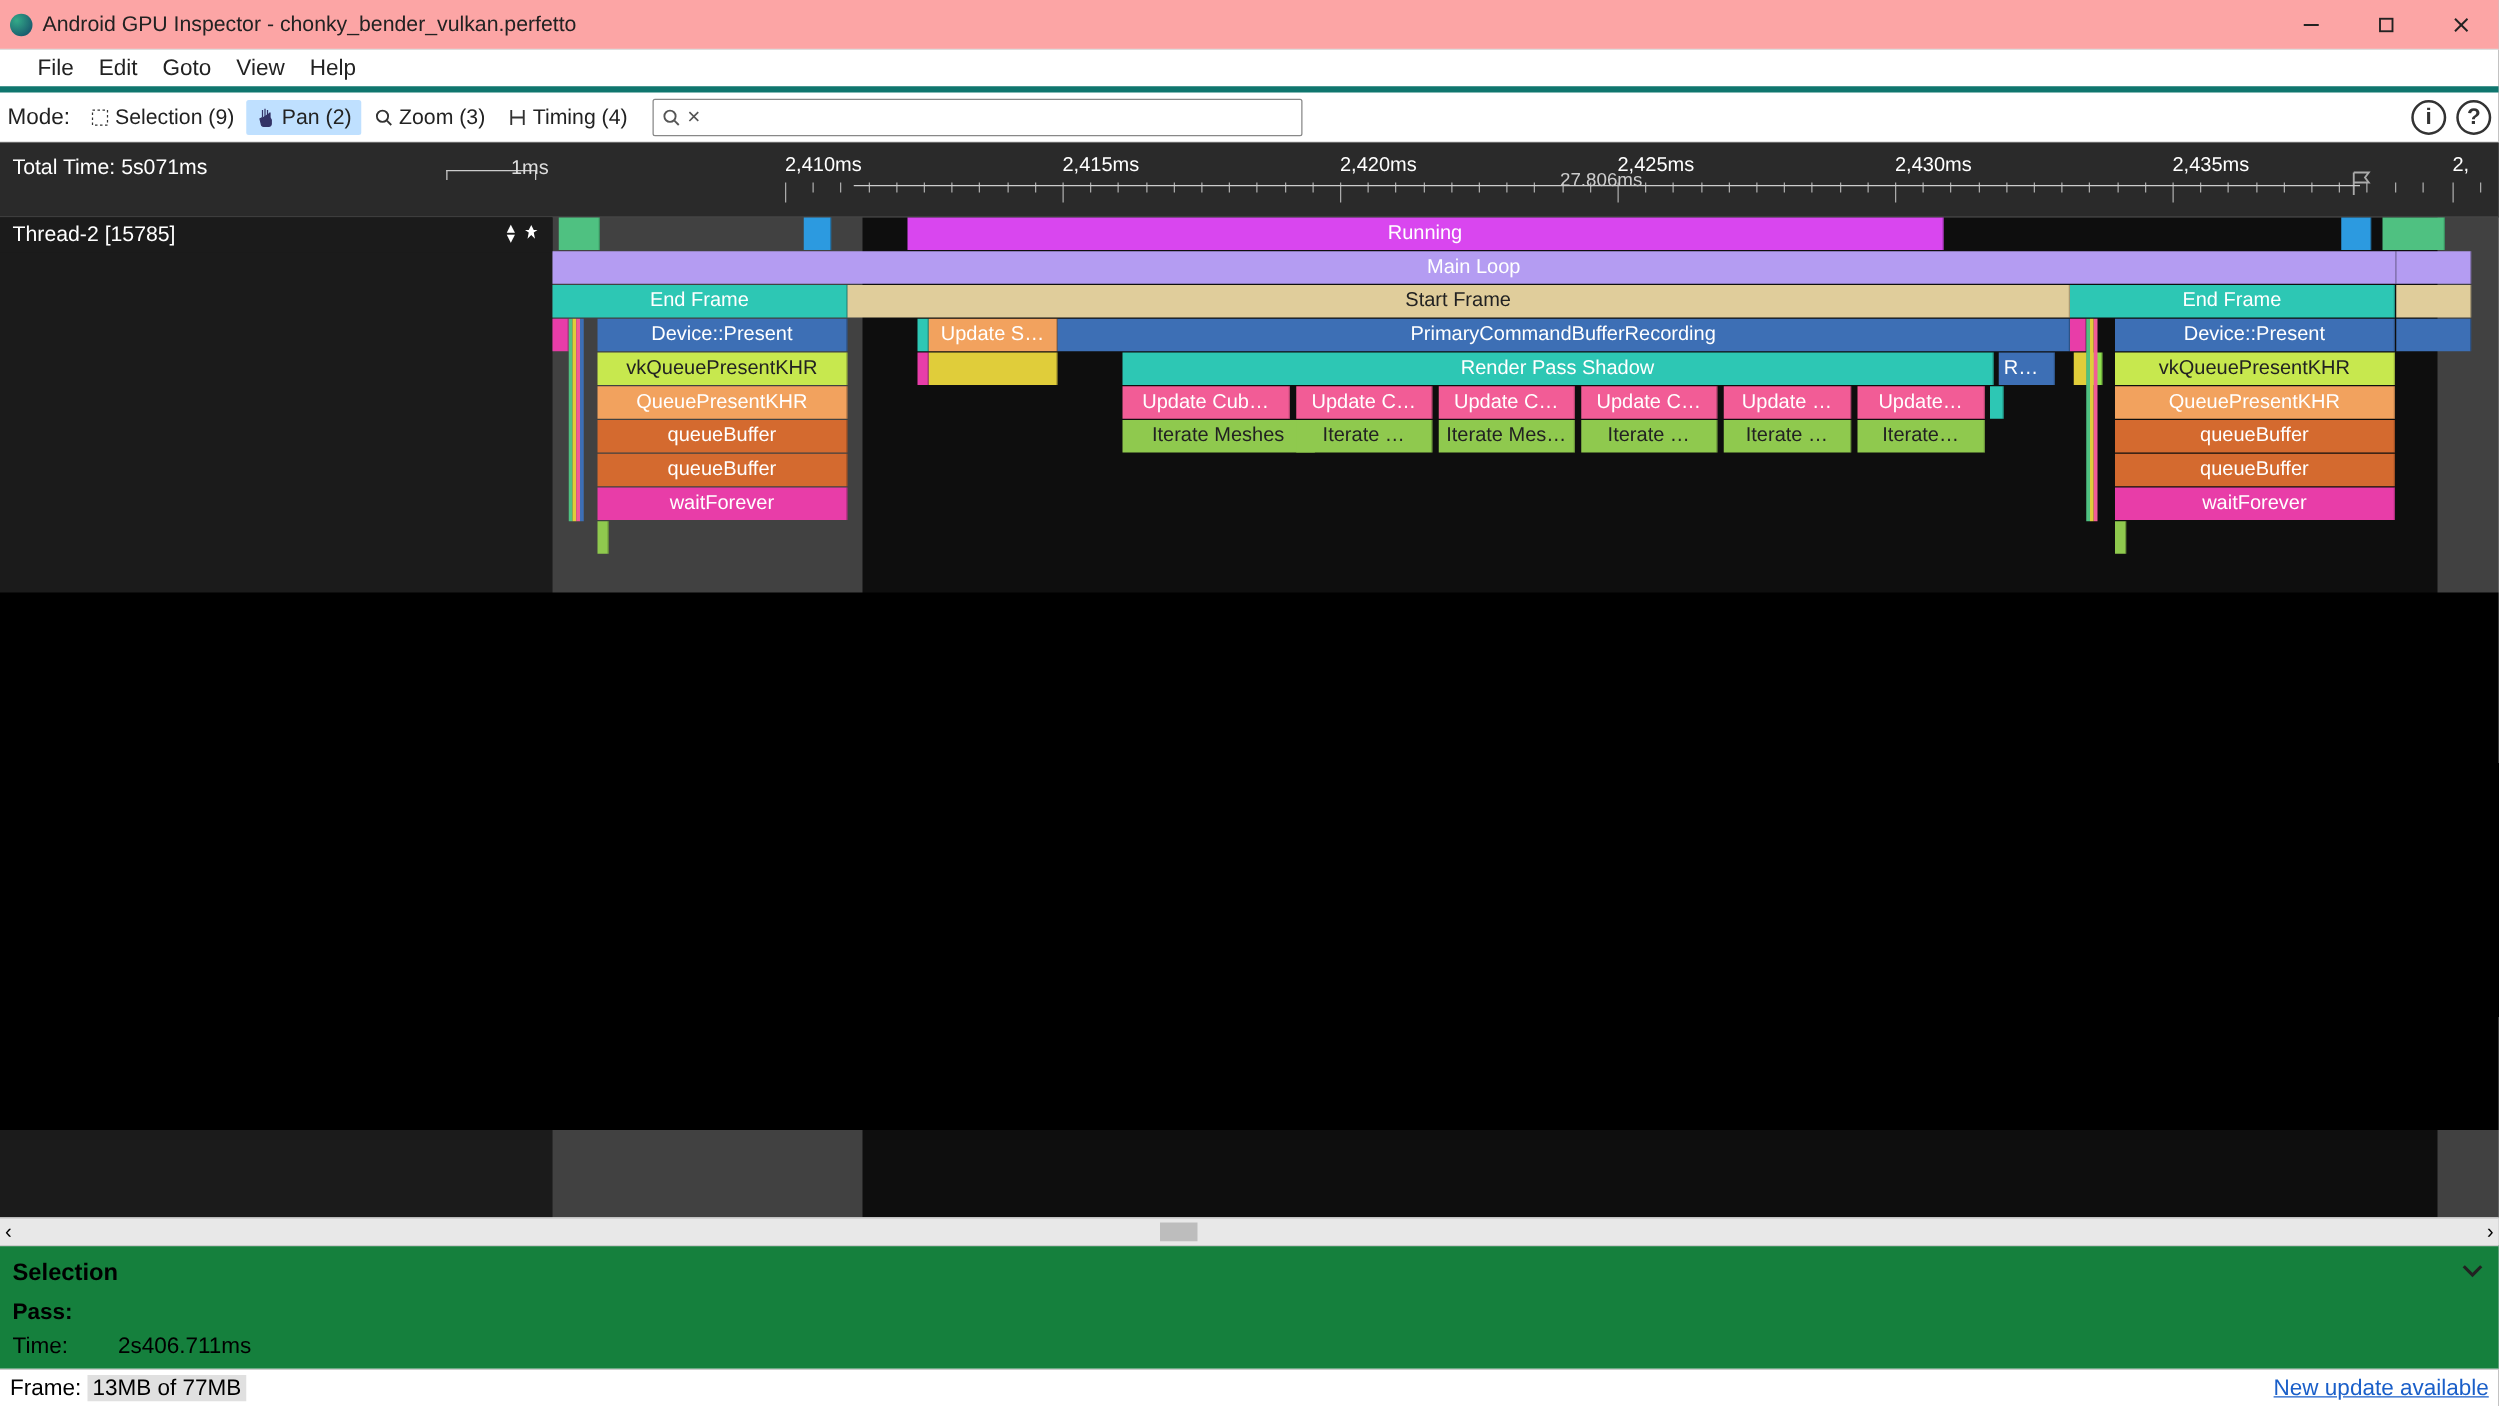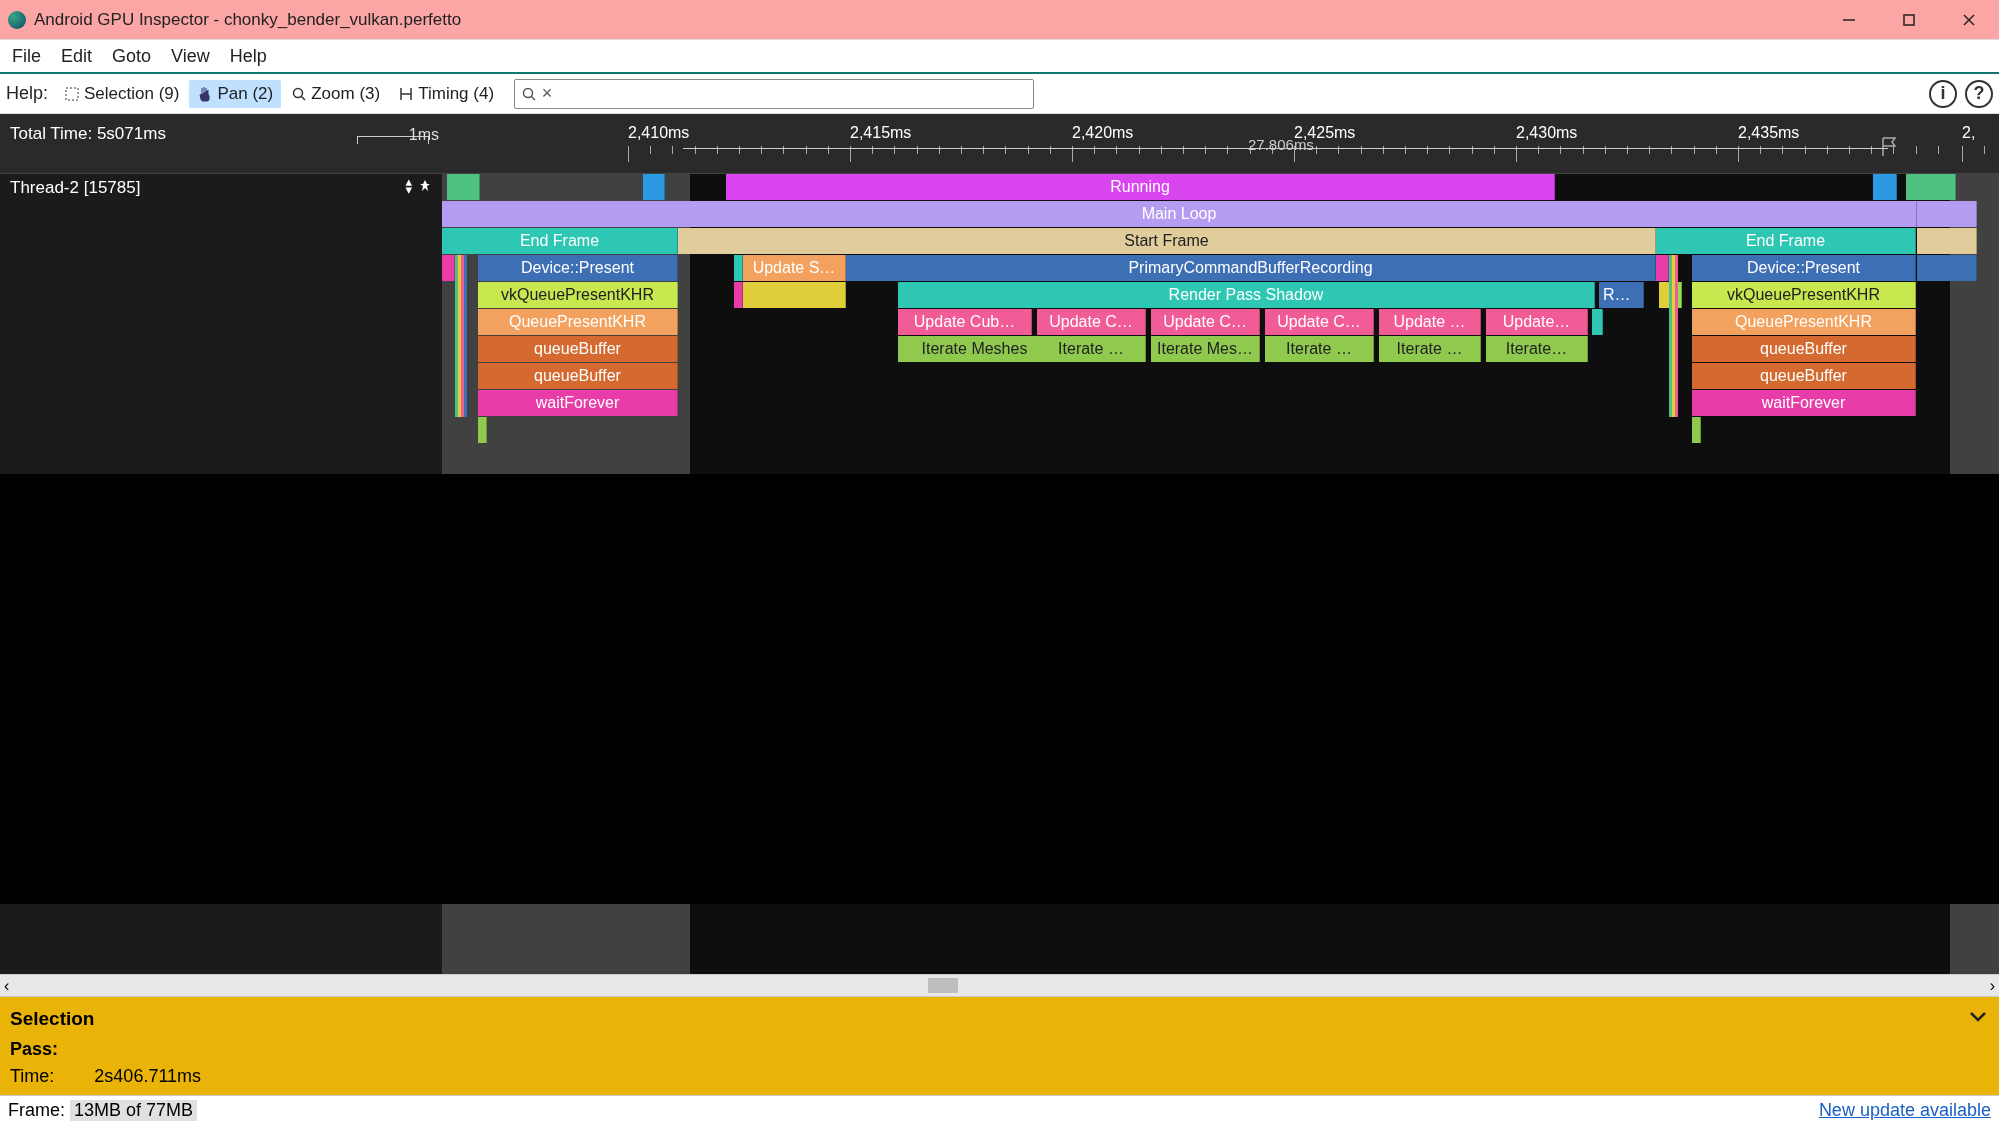--- a/index.html
+++ b/index.html
@@ -2,21 +2,21 @@
 <html><head>
 <meta charset="utf-8">
 <style>
 * { margin:0; padding:0; box-sizing:border-box; font-family:"Segoe UI",Arial,sans-serif; }
 body { width:1999px; height:1125px; display:flex; flex-direction:column; background:#fff; overflow:hidden; }
 .titlebar { height:40px; display:flex; align-items:center; padding-left:8px; background:#fca5a5; border-bottom:1px solid #ddd; }
 .app-icon { width:18px; height:18px; border-radius:50%; background:radial-gradient(circle at 30% 30%,#3a8,#146); margin-right:8px; }
 .titlebar-text { font-size:17px; color:#222; }
 .win-controls { margin-left:auto; display:flex; }
 .win-btn { width:60px; height:40px; display:flex; align-items:center; justify-content:center; font-size:16px; color:#222; }
-.menubar { height:34px; display:flex; align-items:center; padding-left:2px; border-bottom:2px solid #0f766e; }
+.menubar { height:34px; display:flex; align-items:center; padding-left:20px; border-bottom:5px solid #0f766e; }
 .menu-item { padding:4px 10px; font-size:18px; color:#222; }
 .toolbar { height:40px; display:flex; align-items:center; padding:0 6px; border-bottom:1px solid #ddd; gap:4px; }
 .mode-label { font-size:18px; color:#222; margin-right:4px; }
 .mode-btn { display:flex; align-items:center; gap:4px; padding:4px 8px; font-size:17px; color:#222; border-radius:2px; }
 .mode-btn.active { background:#bfe0ff; }
 .mode-icon { width:16px; height:16px; display:inline-flex; align-items:center; justify-content:center; }
 .searchbox { display:flex; align-items:center; border:1px solid #888; border-radius:2px; height:30px; width:520px; margin-left:8px; padding:0 6px; }
 .searchbox input { border:none; outline:none; font-size:17px; flex:1; }
 .search-clear { width:20px; text-align:center; color:#555; font-size:18px; }
 .toolbar-right { margin-left:auto; display:flex; gap:8px; }
@@ -32,21 +32,21 @@
 .span-label { position:absolute; top:22px; font-size:15px; color:#ccc; }
 .span-bar { position:absolute; top:34px; height:1px; background:#ccc; }
 .thread-header { position:absolute; left:0; width:442px; height:28px; display:flex; align-items:center; padding:0 10px; font-size:17px; color:#fff; background:#1b1b1b; }
 .thread-ctrl { margin-left:auto; display:flex; gap:6px; }
 .sidebar-col { position:absolute; left:0; top:60px; bottom:0; width:442px; background:#1b1b1b; }
 .sel-col { position:absolute; top:60px; bottom:0; background:rgba(160,160,160,0.35); }
 .slice { position:absolute; height:26px; font-size:16px; color:#fff; text-align:center; line-height:26px; overflow:hidden; white-space:nowrap; text-overflow:ellipsis; padding:0 4px; border-right:1px solid rgba(0,0,0,.25); }
 .slice.lite { color:#222; }
 .hscroll { height:22px; background:#e8e8e8; border-top:1px solid #ccc; position:relative; display:flex; align-items:center; justify-content:space-between; padding:0 4px; }
 .hscroll-thumb { position:absolute; left:928px; top:3px; width:30px; height:15px; background:#bdbdbd; }
-.details { background:#eab308; border-top:1px solid #ccc; padding:8px 10px; }
+.details { background:#15803d; border-top:1px solid #ccc; padding:8px 10px; }
 .details-head { display:flex; align-items:center; font-size:19px; font-weight:bold; }
 .details-head .chev { margin-left:auto; font-size:22px; }
 .details-row { display:flex; gap:40px; font-size:18px; margin-top:6px; }
 .statusbar { height:30px; display:flex; align-items:center; padding:0 8px; font-size:18px; border-top:1px solid #ccc; }
 .statusbar .mem { background:#e0e0e0; padding:0 4px; }
 .statusbar a { margin-left:auto; color:#1a5fc9; }
 .flag-icon{position:absolute;top:22px;width:22px;height:22px;}
 svg.icon{width:16px;height:16px;}
 </style>
 </head>
@@ -77,21 +77,21 @@
 
 <div class="menubar">
   <div class="menu-item">File</div>
   <div class="menu-item">Edit</div>
   <div class="menu-item">Goto</div>
   <div class="menu-item">View</div>
   <div class="menu-item">Help</div>
 </div>
 
 <div class="toolbar">
-  <span class="mode-label">Help:</span>
+  <span class="mode-label">Mode:</span>
   <div id="modes" style="display: flex; gap: 2px;">
       <div class="mode-btn">
         <span class="mode-icon">
           <svg class="icon" viewBox="0 0 16 16">
             <rect x="2" y="2" width="12" height="12" fill="none" stroke="#333" stroke-dasharray="2 2"></rect>
           </svg>
         </span>
         <span>Selection (9)</span>
       </div>
       <div class="mode-btn active">

